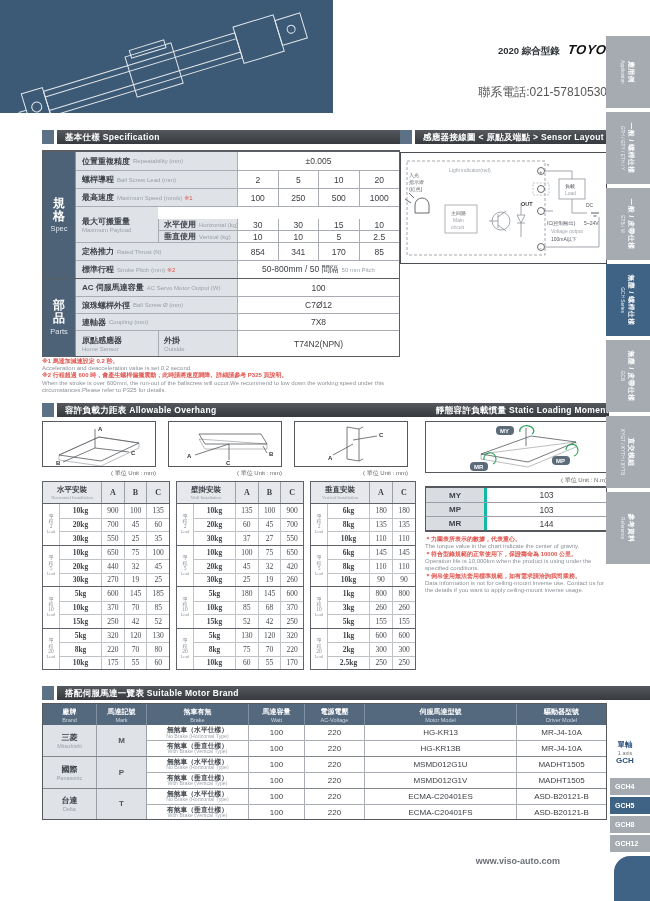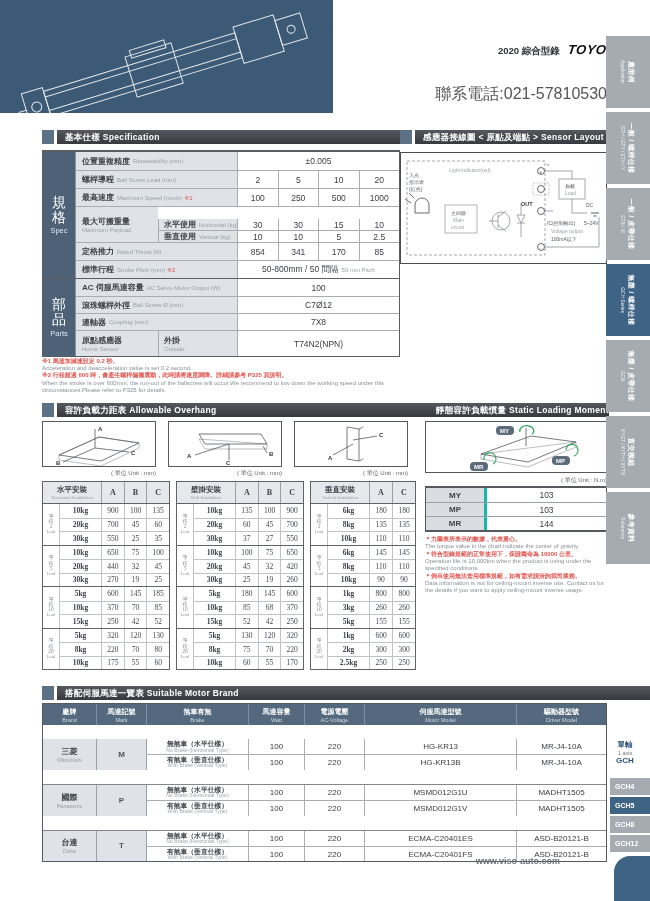--- a/index.html
+++ b/index.html
@@ -10,36 +10,36 @@
 
   
   .hero { position:absolute; left:0; top:0; width:333px; height:113px; background:#3c5a76; }
 
   
   .catalog-line { position:absolute; left:390px; top:42px; width:217px; text-align:right;
                   font-size:9.5px; font-weight:bold; color:#2e3237; white-space:nowrap; }
   .logo { display:inline-block; font-style:italic; font-weight:900; font-size:13px;
           letter-spacing:0.5px; transform:skewX(-8deg); color:#111; margin-left:6px; }
   .phone { position:absolute; left:340px; top:84px; width:267px; text-align:right;
-           font-size:16px; color:#555; }
+           font-size:12px; color:#555; }
 
   
   .secbar { position:absolute; height:14px; display:flex; }
   .secbar .sq { width:12px; background:#5d7186; margin-right:3px; }
   .secbar .bar { flex:1; background:linear-gradient(180deg,#55595e,#36393d); color:#fff;
                  font-size:8.5px; font-weight:bold; line-height:14px; padding-left:8px;
                  letter-spacing:0.3px; white-space:nowrap; }
 
   
   .spec { position:absolute; left:42px; top:150px; width:358px; border:1px solid #5a5e63; border-top-width:2px; background:#fff; }
   .sgroup { display:flex; }
   .sgroup + .sgroup { border-top:1px solid #5a5e63; }
   .gcol { width:33px; background:#4d6177; color:#fff; display:flex; flex-direction:column;
           align-items:center; justify-content:center; }
-  .gzh { width:1em; font-size:14px; font-weight:normal; line-height:1.05; text-align:center; word-break:break-all; }
+  .gzh { width:1em; font-size:12px; font-weight:bold; line-height:1.05; text-align:center; word-break:break-all; }
   .gen { font-size:7.5px; margin-top:2px; color:#dfe6ee; }
   .srows { flex:1; display:flex; flex-direction:column; border-left:1px solid #8d9198; }
   .srow { display:flex; height:18px; }
   .srow + .srow { border-top:1px solid #a9adb3; }
   .prow + .prow { border-top:1px solid #a9adb3; }
   .lab { flex:1; background:#dfe2e6; display:flex; align-items:center; padding-left:6px; white-space:nowrap; }
   .lab .zh, .psub .zh { font-size:8px; font-weight:bold; color:#3f434a; margin-right:3px; }
   .lab .en, .psub .en { font-size:6px; color:#9ba1a9; }
   .mark { font-size:6px; color:#e0544e; margin-left:2px; }
   .vals { width:162px; display:flex; }
@@ -102,21 +102,21 @@
 
   
   .mt { position:absolute; left:42px; top:703px; width:565px; border:1.5px solid #55595e; background:#fff; }
   .mt-head { display:flex; height:21px; background:#54687e; color:#fff; }
   .mh { display:flex; flex-direction:column; align-items:center; justify-content:center; }
   .mh + .mh { border-left:1px solid #7d8fa1; }
   .mh .zh { font-size:7px; font-weight:bold; }
   .mh .en { font-size:5.5px; color:#cfd8e1; }
   .w-brand { width:53px; } .w-mark { width:50px; } .w-brake { width:102px; }
   .w-watt { width:56px; } .w-volt { width:60px; } .w-motor { width:152px; } .w-driver { flex:1; }
-  .mt-brand { display:flex;margin-top:14px; }
+  .mt-brand { display:flex; }
   .mt-brand + .mt-brand { border-top:1px solid #84888d; }
   .b-name { width:53px; background:#dfe2e6; display:flex; flex-direction:column; align-items:center; justify-content:center; }
   .b-name .zh { font-size:8px; font-weight:bold; color:#3f434a; }
   .b-name .en { font-size:5.5px; color:#9ba1a9; }
   .b-mark { width:50px; background:#dfe2e6; border-left:1px solid #9ba0a6; display:flex; align-items:center;
             justify-content:center; font-size:8px; font-weight:bold; color:#555; }
   .b-rows { flex:1; display:flex; flex-direction:column; }
   .b-row { display:flex; height:15.4px; }
   .b-row + .b-row { border-top:1px solid #aaaeb4; }
   .c-brake { width:102px; border-left:1px solid #9ba0a6; display:flex; flex-direction:column;

